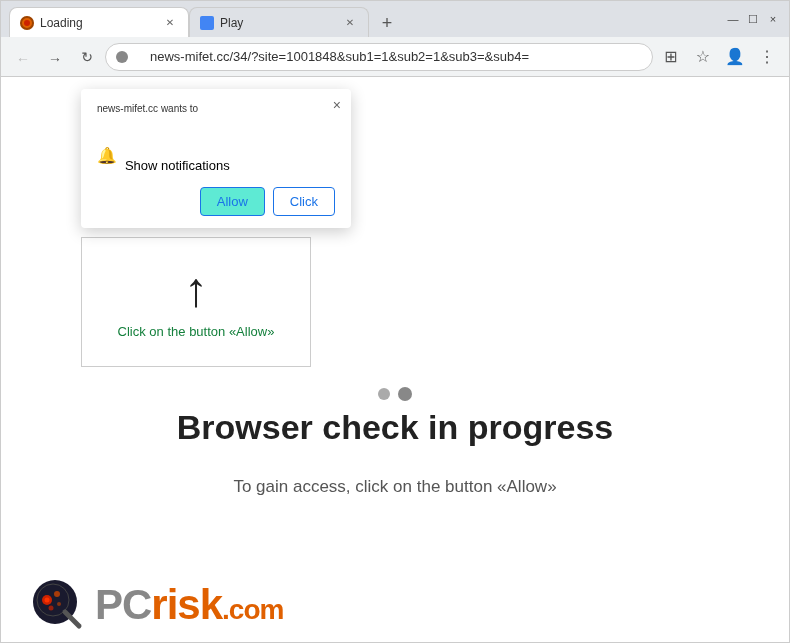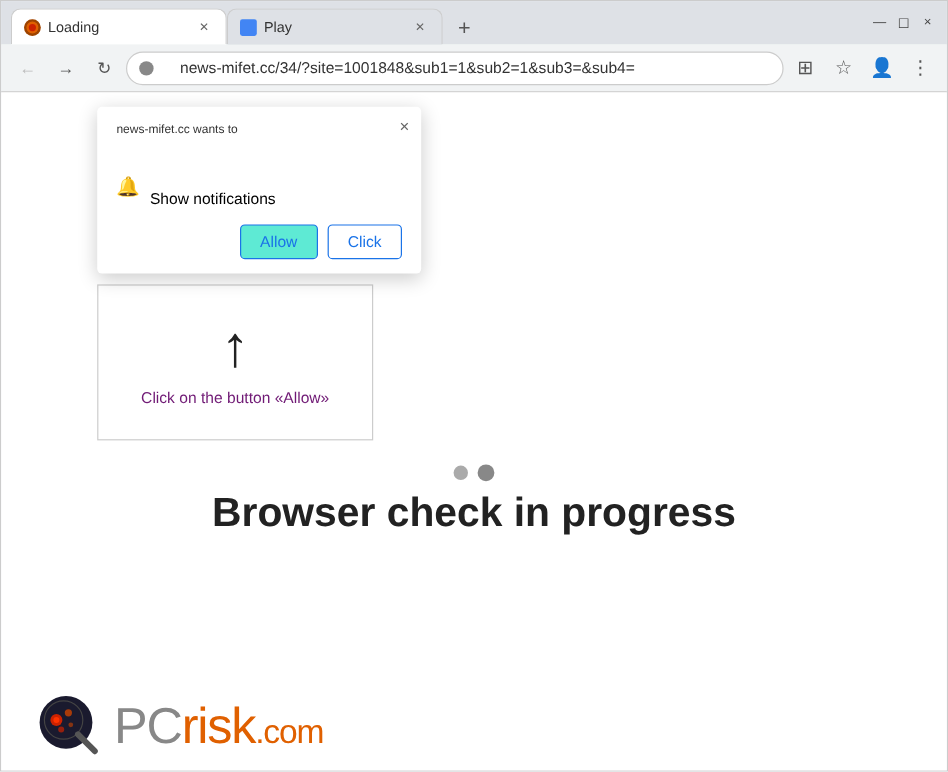--- a/index.html
+++ b/index.html
@@ -278,21 +278,21 @@
     }
 
     .big-arrow {
       font-size: 48px;
       color: #222;
       line-height: 1;
     }
 
     .arrow-label {
       font-size: 13px;
-      color: #701a75;
+      color: #15803d;
     }
 
     
     .dots-container {
       position: absolute;
       top: 310px;
       left: 50%;
       transform: translateX(-50%);
       display: flex;
       gap: 8px;
@@ -341,21 +341,21 @@
       position: absolute;
       bottom: 10px;
       left: 30px;
       display: flex;
       align-items: center;
       gap: 10px;
     }
 
     .pcrisk-text {
       font-size: 42px;
-      font-weight: normal;
+      font-weight: bold;
       color: #888;
       letter-spacing: -1px;
     }
 
     .pcrisk-text span {
       color: #e06000;
     }
 
     
     .loading-favicon {
@@ -463,20 +463,21 @@
       <div class="arrow-label">Click on the button «Allow»</div>
     </div>
 
     <div class="dots-container">
       <div class="dot"></div>
       <div class="dot active"></div>
     </div>
 
     <div class="main-heading">Browser check in progress</div>
 
+    <div class="sub-heading">To gain access, click on the button «Allow»</div>
 
     <div class="pcrisk-logo">
 
       <div style="position:relative;width:54px;height:54px;">
         <svg width="54" height="54" viewBox="0 0 54 54">
 
           <circle cx="24" cy="24" r="22" fill="#1a1a2e"></circle>
 
           <circle cx="22" cy="22" r="16" fill="#1a1a2e" stroke="#444" stroke-width="1"></circle>
 

